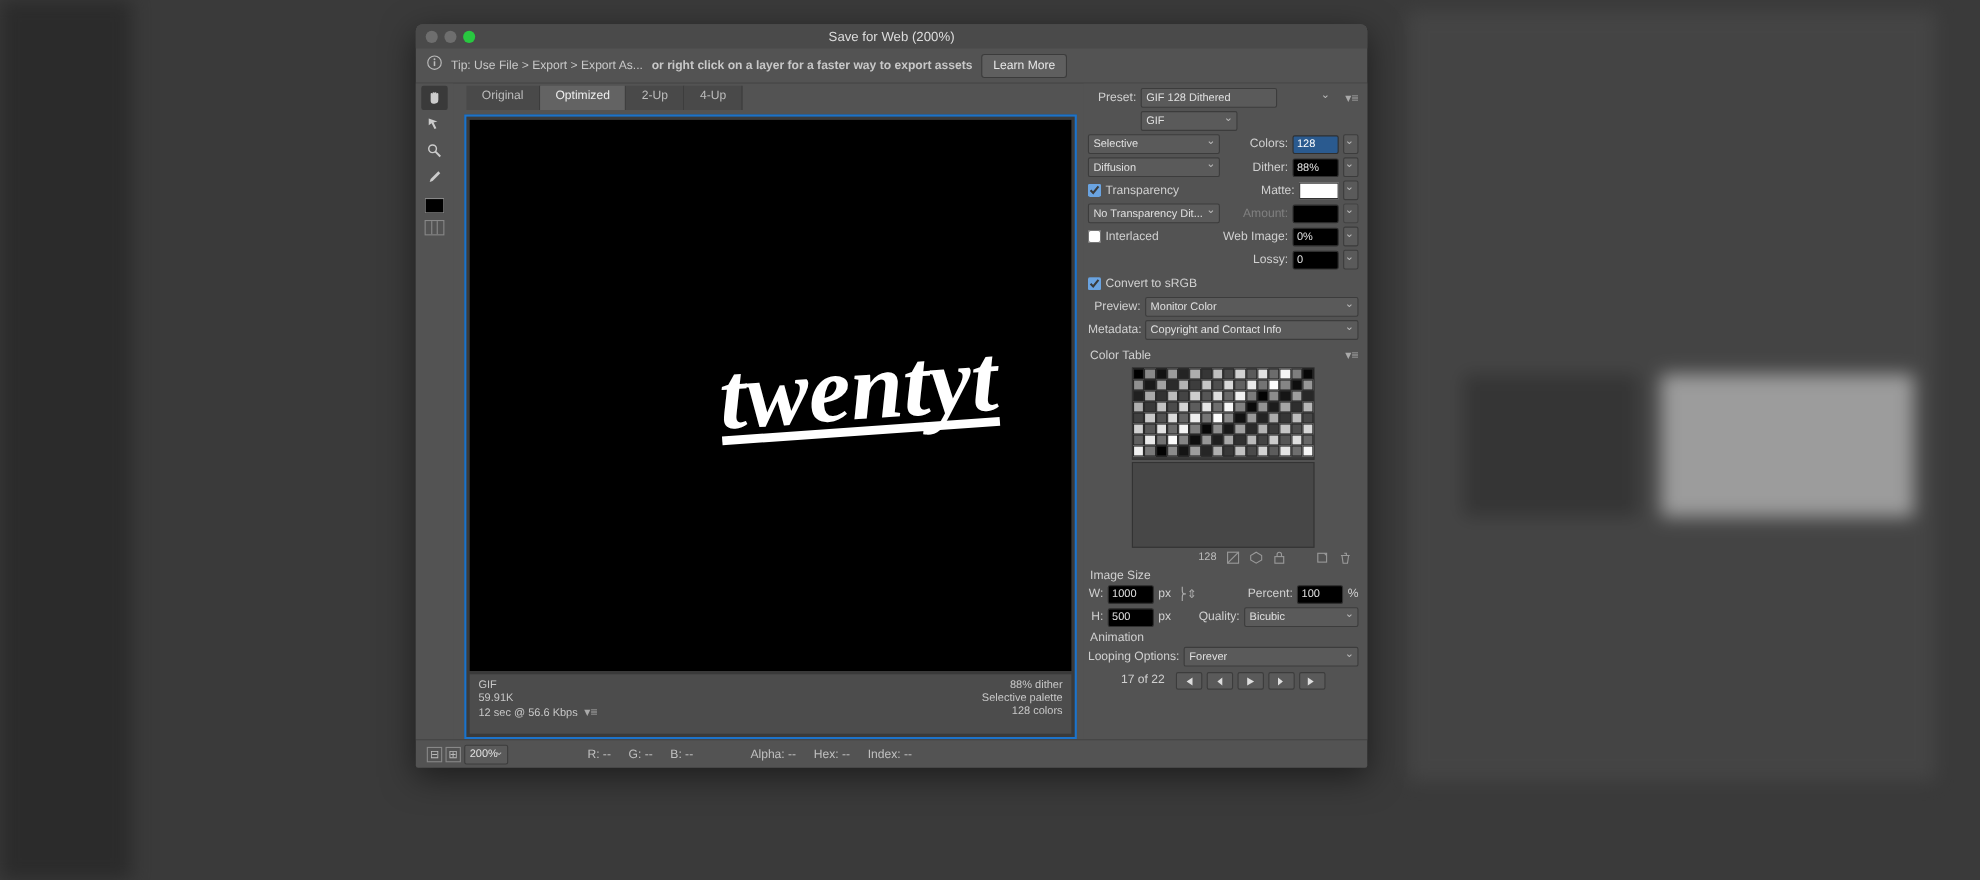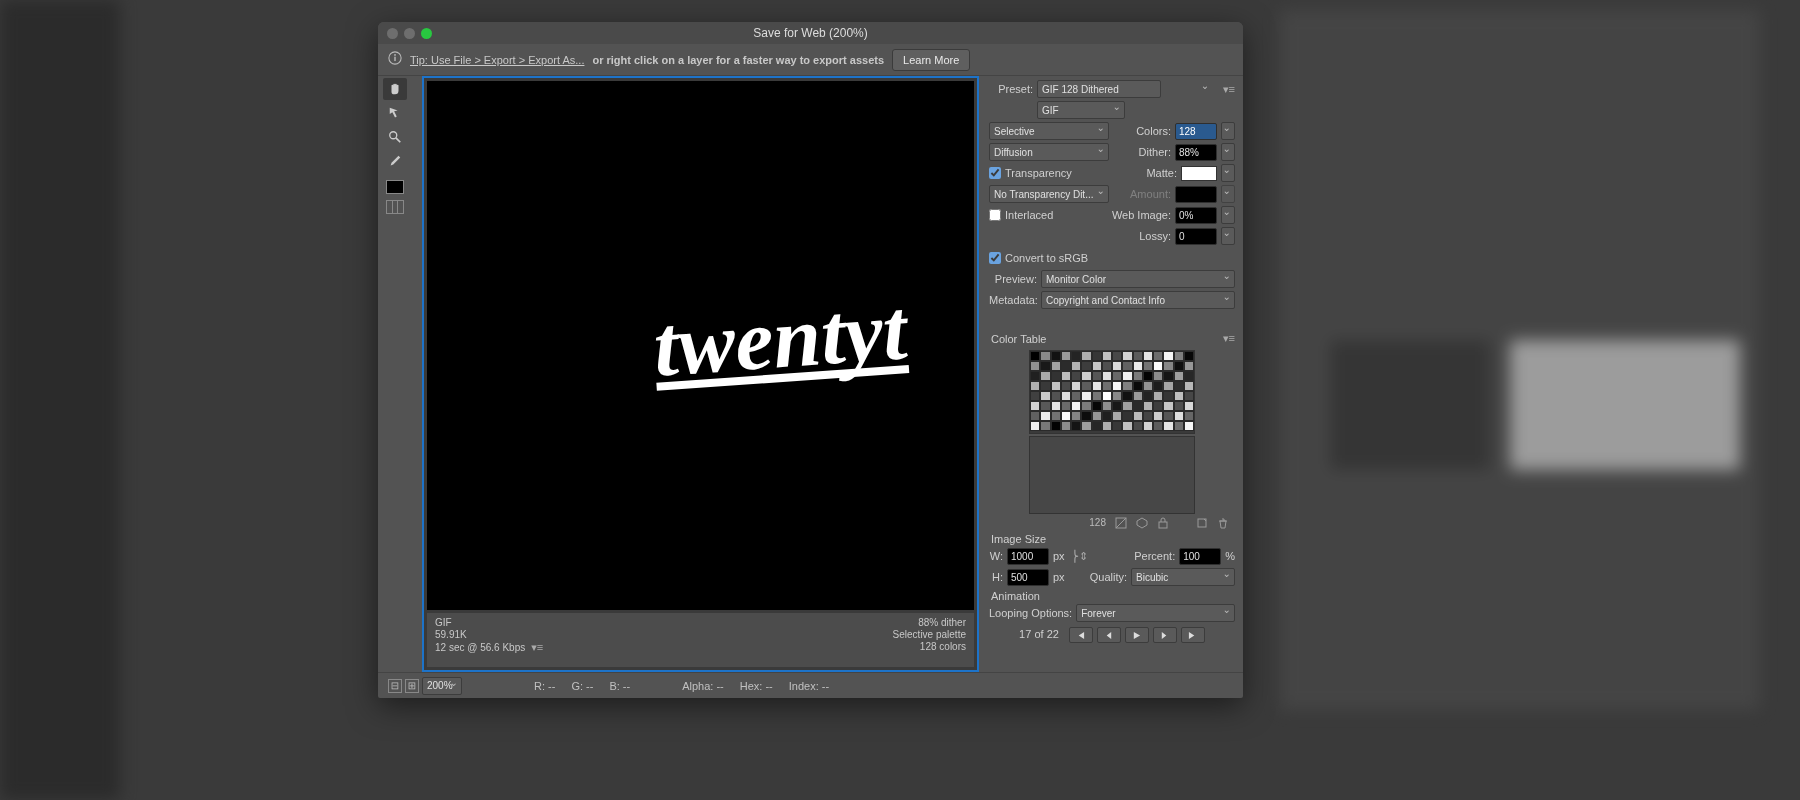--- a/index.html
+++ b/index.html
@@ -7,21 +7,21 @@
 .bgblur { position: absolute; inset: 0; filter: blur(8px); opacity: 0.6; }
 .bgblur .panel { position: absolute; background: #4c4c4c; border-radius: 4px; }
 .dialog { position: absolute; left: 378px; top: 22px; width: 865px; height: 676px; background: #535353; border-radius: 6px 6px 2px 2px; box-shadow: 0 8px 30px rgba(0,0,0,0.5); display: flex; flex-direction: column; }
 .titlebar { height: 22px; background: #4a4a4a; border-radius: 6px 6px 0 0; display: flex; align-items: center; position: relative; }
 .traffic { display: flex; gap: 6px; margin-left: 9px; }
 .dot { width: 11px; height: 11px; border-radius: 50%; }
 .dot.red { background: #6e6e6e; } .dot.yellow { background: #6e6e6e; } .dot.green { background: #28c840; }
 .titlebar .title { position: absolute; left: 0; right: 0; text-align: center; font-size: 12px; color: #ddd; pointer-events: none; }
 .tipbar { height: 32px; display: flex; align-items: center; gap: 8px; padding: 0 10px; border-bottom: 1px solid #444; }
 .tipbar .info-icon svg { width: 14px; height: 14px; }
-.tipbar .tip { font-size: 11px; color: #c8c8c8; text-decoration: underline; }
+.tipbar .tip { font-size: 11px; color: #c8c8c8; }
 .tipbar .tip2 { font-size: 11px; color: #c8c8c8; font-weight: bold; }
 .btn { background: #5f5f5f; border: 1px solid #3b3b3b; color: #e8e8e8; font-size: 11px; padding: 4px 10px; border-radius: 3px; cursor: pointer; }
 .mainrow { flex: 1; display: flex; min-height: 0; }
 .toolcol { width: 34px; background: #535353; display: flex; flex-direction: column; align-items: center; gap: 2px; padding-top: 2px; }
 .tool { width: 24px; height: 22px; display: flex; align-items: center; justify-content: center; color: #ccc; border-radius: 2px; }
 .tool.active { background: #3a3a3a; }
 .tool svg { width: 14px; height: 14px; fill: #ccc; }
 .swatch { width: 18px; height: 14px; background: #000; border: 1px solid #888; margin-top: 6px; }
 .slice-icon { width: 18px; height: 14px; border: 1px solid #888; margin-top: 4px; display:flex; }
 .slice-icon div { flex:1; border-right:1px solid #888;} .slice-icon div:last-child{border:none;}
@@ -126,20 +126,26 @@
         </div>
       <div class="swatch"></div>
       <div class="slice-icon">
           <div></div>
           <div></div>
           <div></div>
         </div>
     </div>
 
     <div class="centercol">
+      <div class="tabs">
+        <div class="tab">Original</div>
+        <div class="tab active">Optimized</div>
+        <div class="tab">2-Up</div>
+        <div class="tab">4-Up</div>
+      </div>
       <div class="previewframe">
         <div class="canvas">
           <div class="logo">twentyt</div>
         </div>
         <div class="infobar">
           <div class="col">
             <span>GIF</span>
             <span>59.91K</span>
             <span><span>12 sec @ 56.6 Kbps</span><span class="menuicon">▾≡</span></span>
           </div>
@@ -211,21 +217,21 @@
       </div>
       <div class="row">
         <span class="lbl" style="width:48px">Preview:</span>
         <span class="selwrap" style="flex:1"><select class="sel" style="width:100%"><option>Monitor Color</option></select></span>
       </div>
       <div class="row">
         <span class="lbl" style="width:48px">Metadata:</span>
         <span class="selwrap" style="flex:1"><select class="sel" style="width:100%"><option>Copyright and Contact Info</option></select></span>
       </div>
 
-      <div class="row" style="margin-top:20px">
+      <div class="row" style="margin-top:4px">
         <span class="sect">Color Table</span>
         <span style="flex:1"></span>
         <span class="menuicon">▾≡</span>
       </div>
       <div class="colortable" id="ctgrid">
           <div style="background: rgb(0, 0, 0);"></div>
           <div style="background: rgb(137, 137, 137);"></div>
           <div style="background: rgb(18, 18, 18);"></div>
           <div style="background: rgb(155, 155, 155);"></div>
           <div style="background: rgb(36, 36, 36);"></div>

